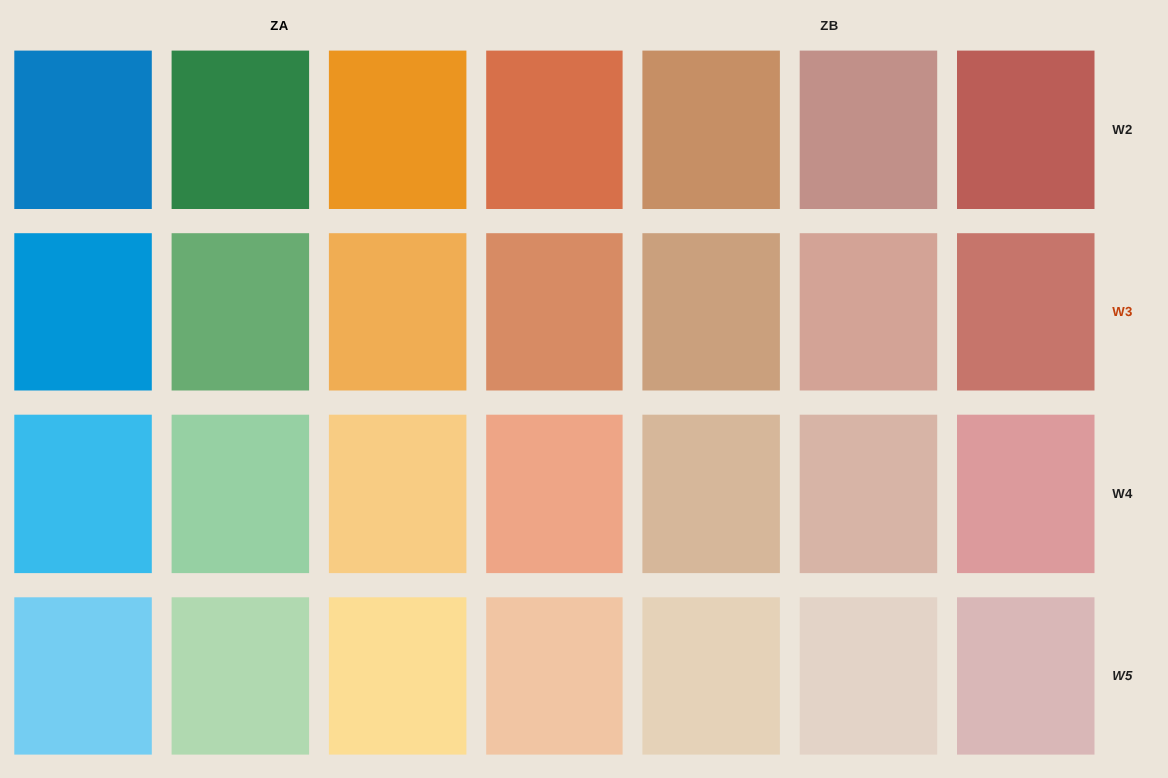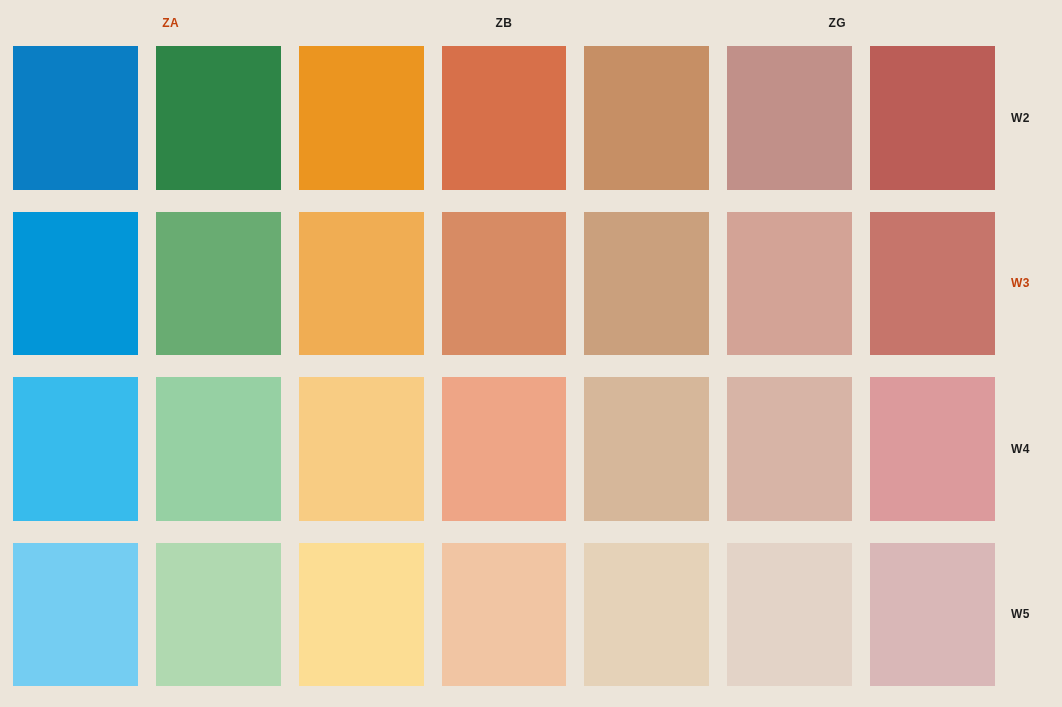--- a/index.html
+++ b/index.html
@@ -82,23 +82,22 @@
     letter-spacing: 0.4px;
     user-select: none;
   }
 </style>
 </head>
 <body style="background-color: rgb(236, 229, 218);">
 
 <div id="swatch-matrix">
 
   <div class="col-header-row">
-    <div class="col-header" style="color: #c2410c;">ZA</div>
+    <div class="col-header" style="color: #000000;">ZA</div>
     <div class="col-header" style="color: rgb(29, 29, 29);">ZB</div>
-    <div class="col-header" style="color: rgb(29, 29, 29);">ZG</div>
   </div>
 
   <div class="grid-body">
 
     <div class="swatch-row">
       <div class="swatch-cell" style="background-color: rgb(10, 126, 196);"></div>
       <div class="swatch-cell" style="background-color: rgb(46, 133, 71);"></div>
       <div class="swatch-cell" style="background-color: rgb(235, 149, 32);"></div>
       <div class="swatch-cell" style="background-color: rgb(215, 112, 74);"></div>
       <div class="swatch-cell" style="background-color: rgb(198, 143, 101);"></div>
@@ -135,16 +134,16 @@
       <div class="swatch-cell" style="background-color: rgb(227, 211, 199);"></div>
       <div class="swatch-cell" style="background-color: rgb(217, 183, 183);"></div>
     </div>
 
   </div>
 
   <div class="row-label-col">
     <div class="row-label" style="color: rgb(29, 29, 29);">W2</div>
     <div class="row-label" style="color: #c2410c;">W3</div>
     <div class="row-label" style="color: rgb(29, 29, 29);">W4</div>
-    <div class="row-label" style="color: rgb(29, 29, 29);">W5</div>
+    <div class="row-label" style="color: rgb(29, 29, 29); font-style: italic;">W5</div>
   </div>
 
 </div>
 
 </body></html>

